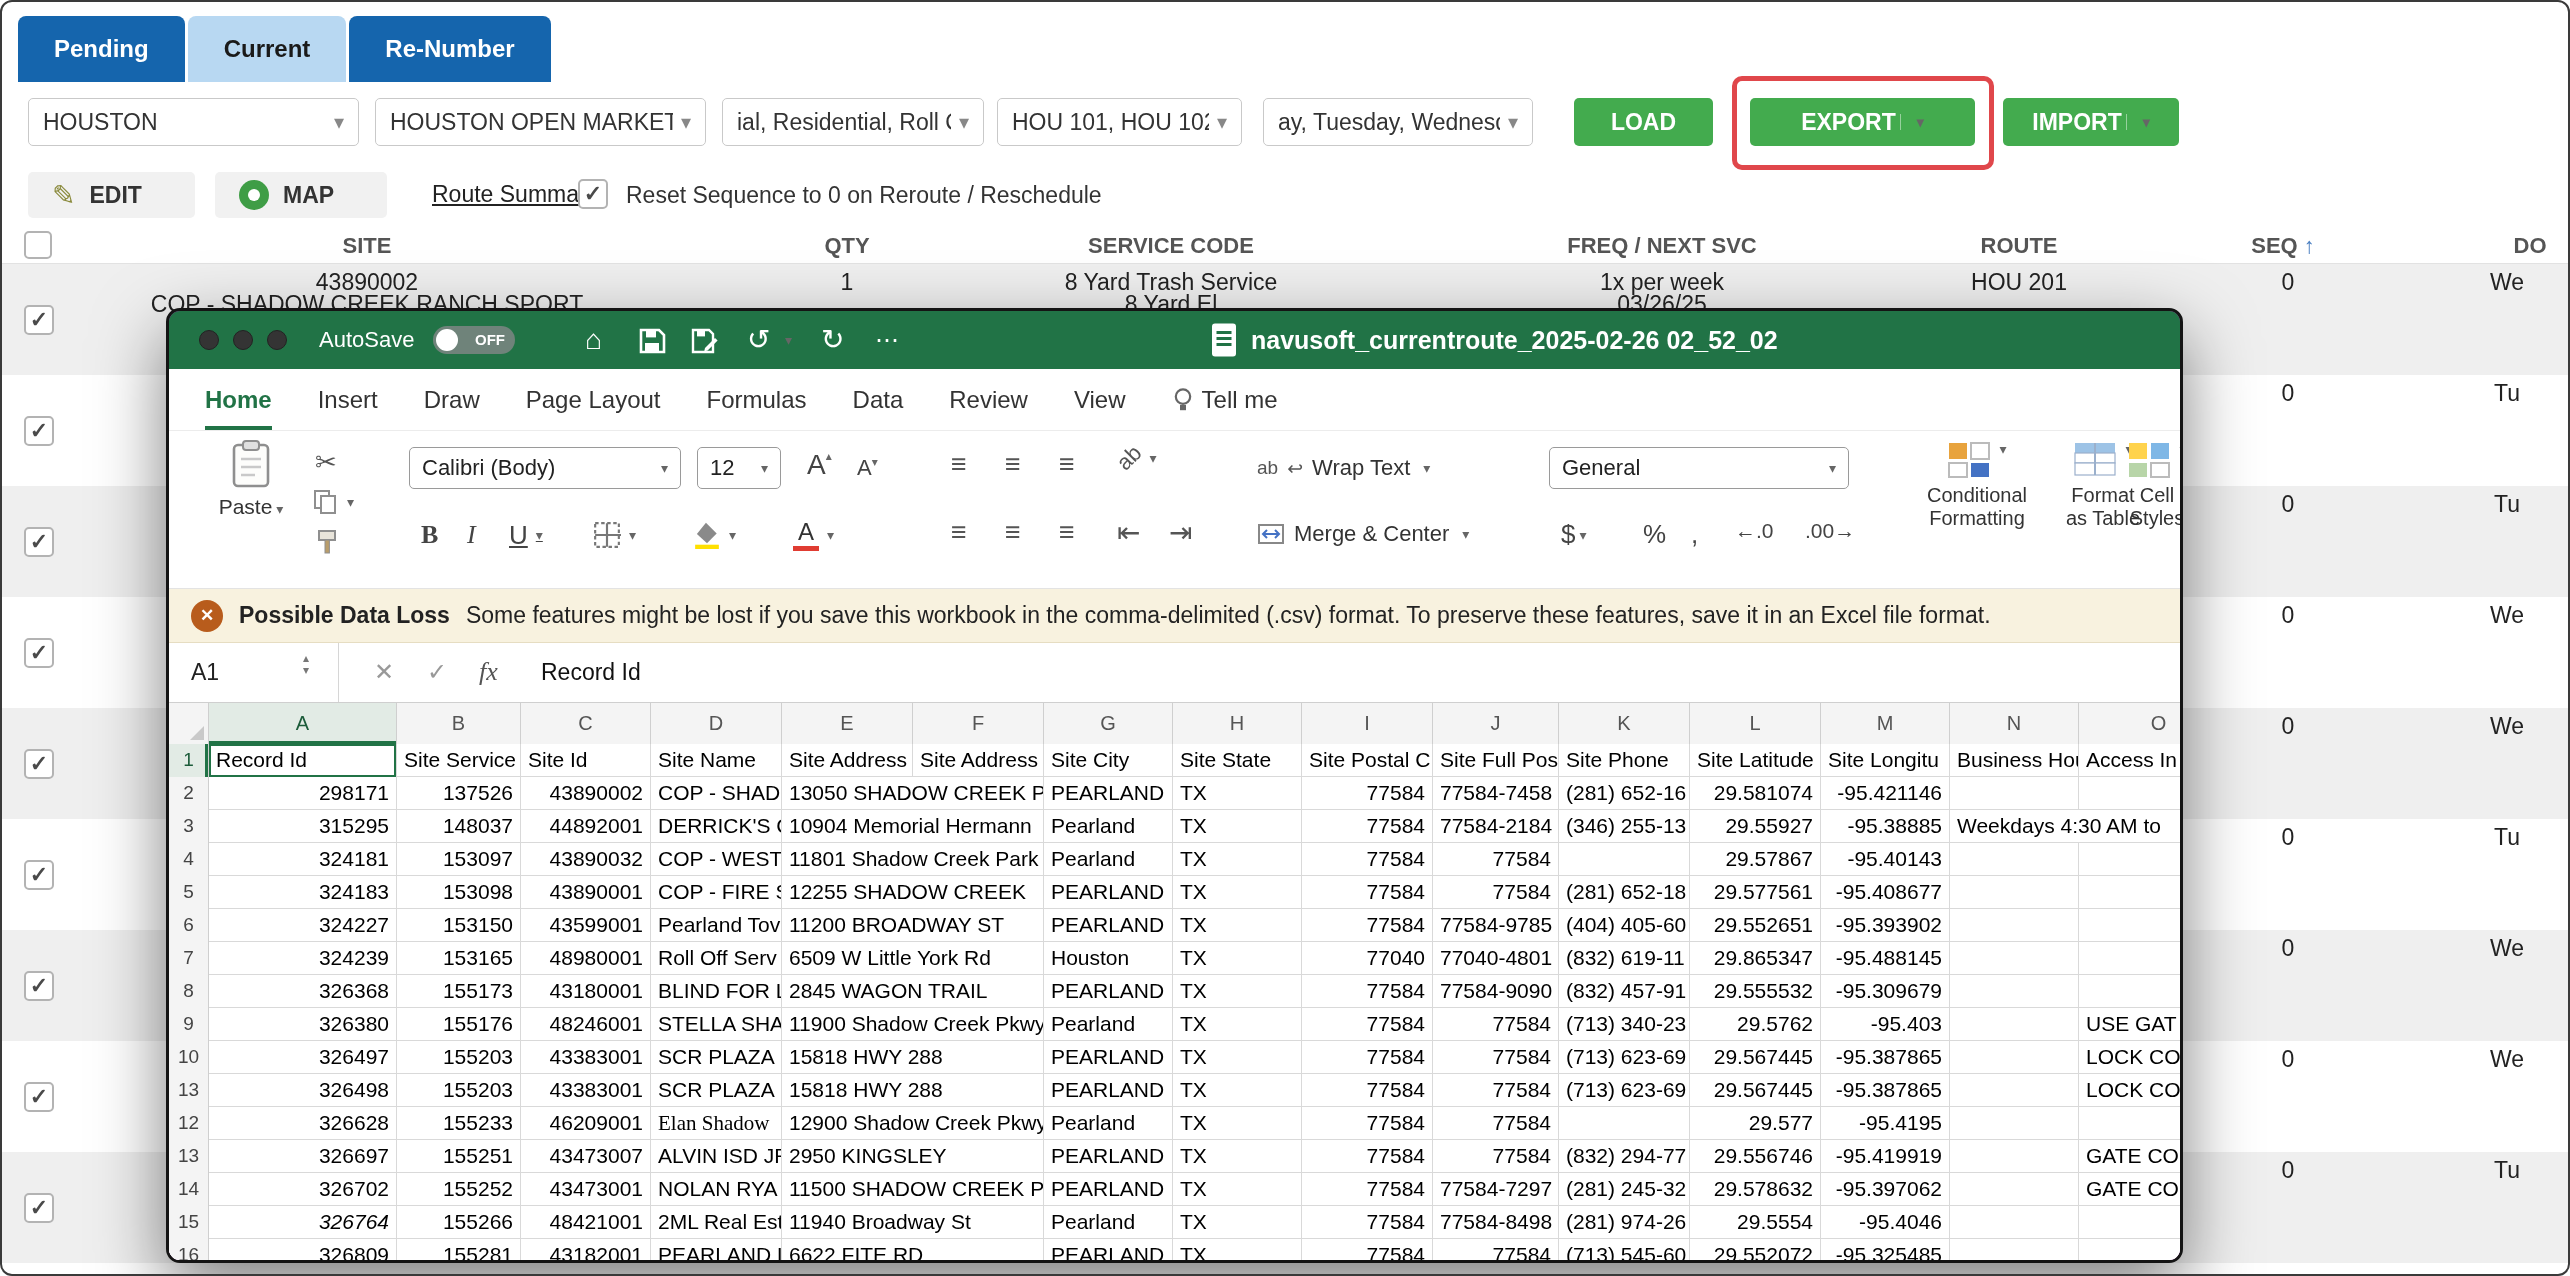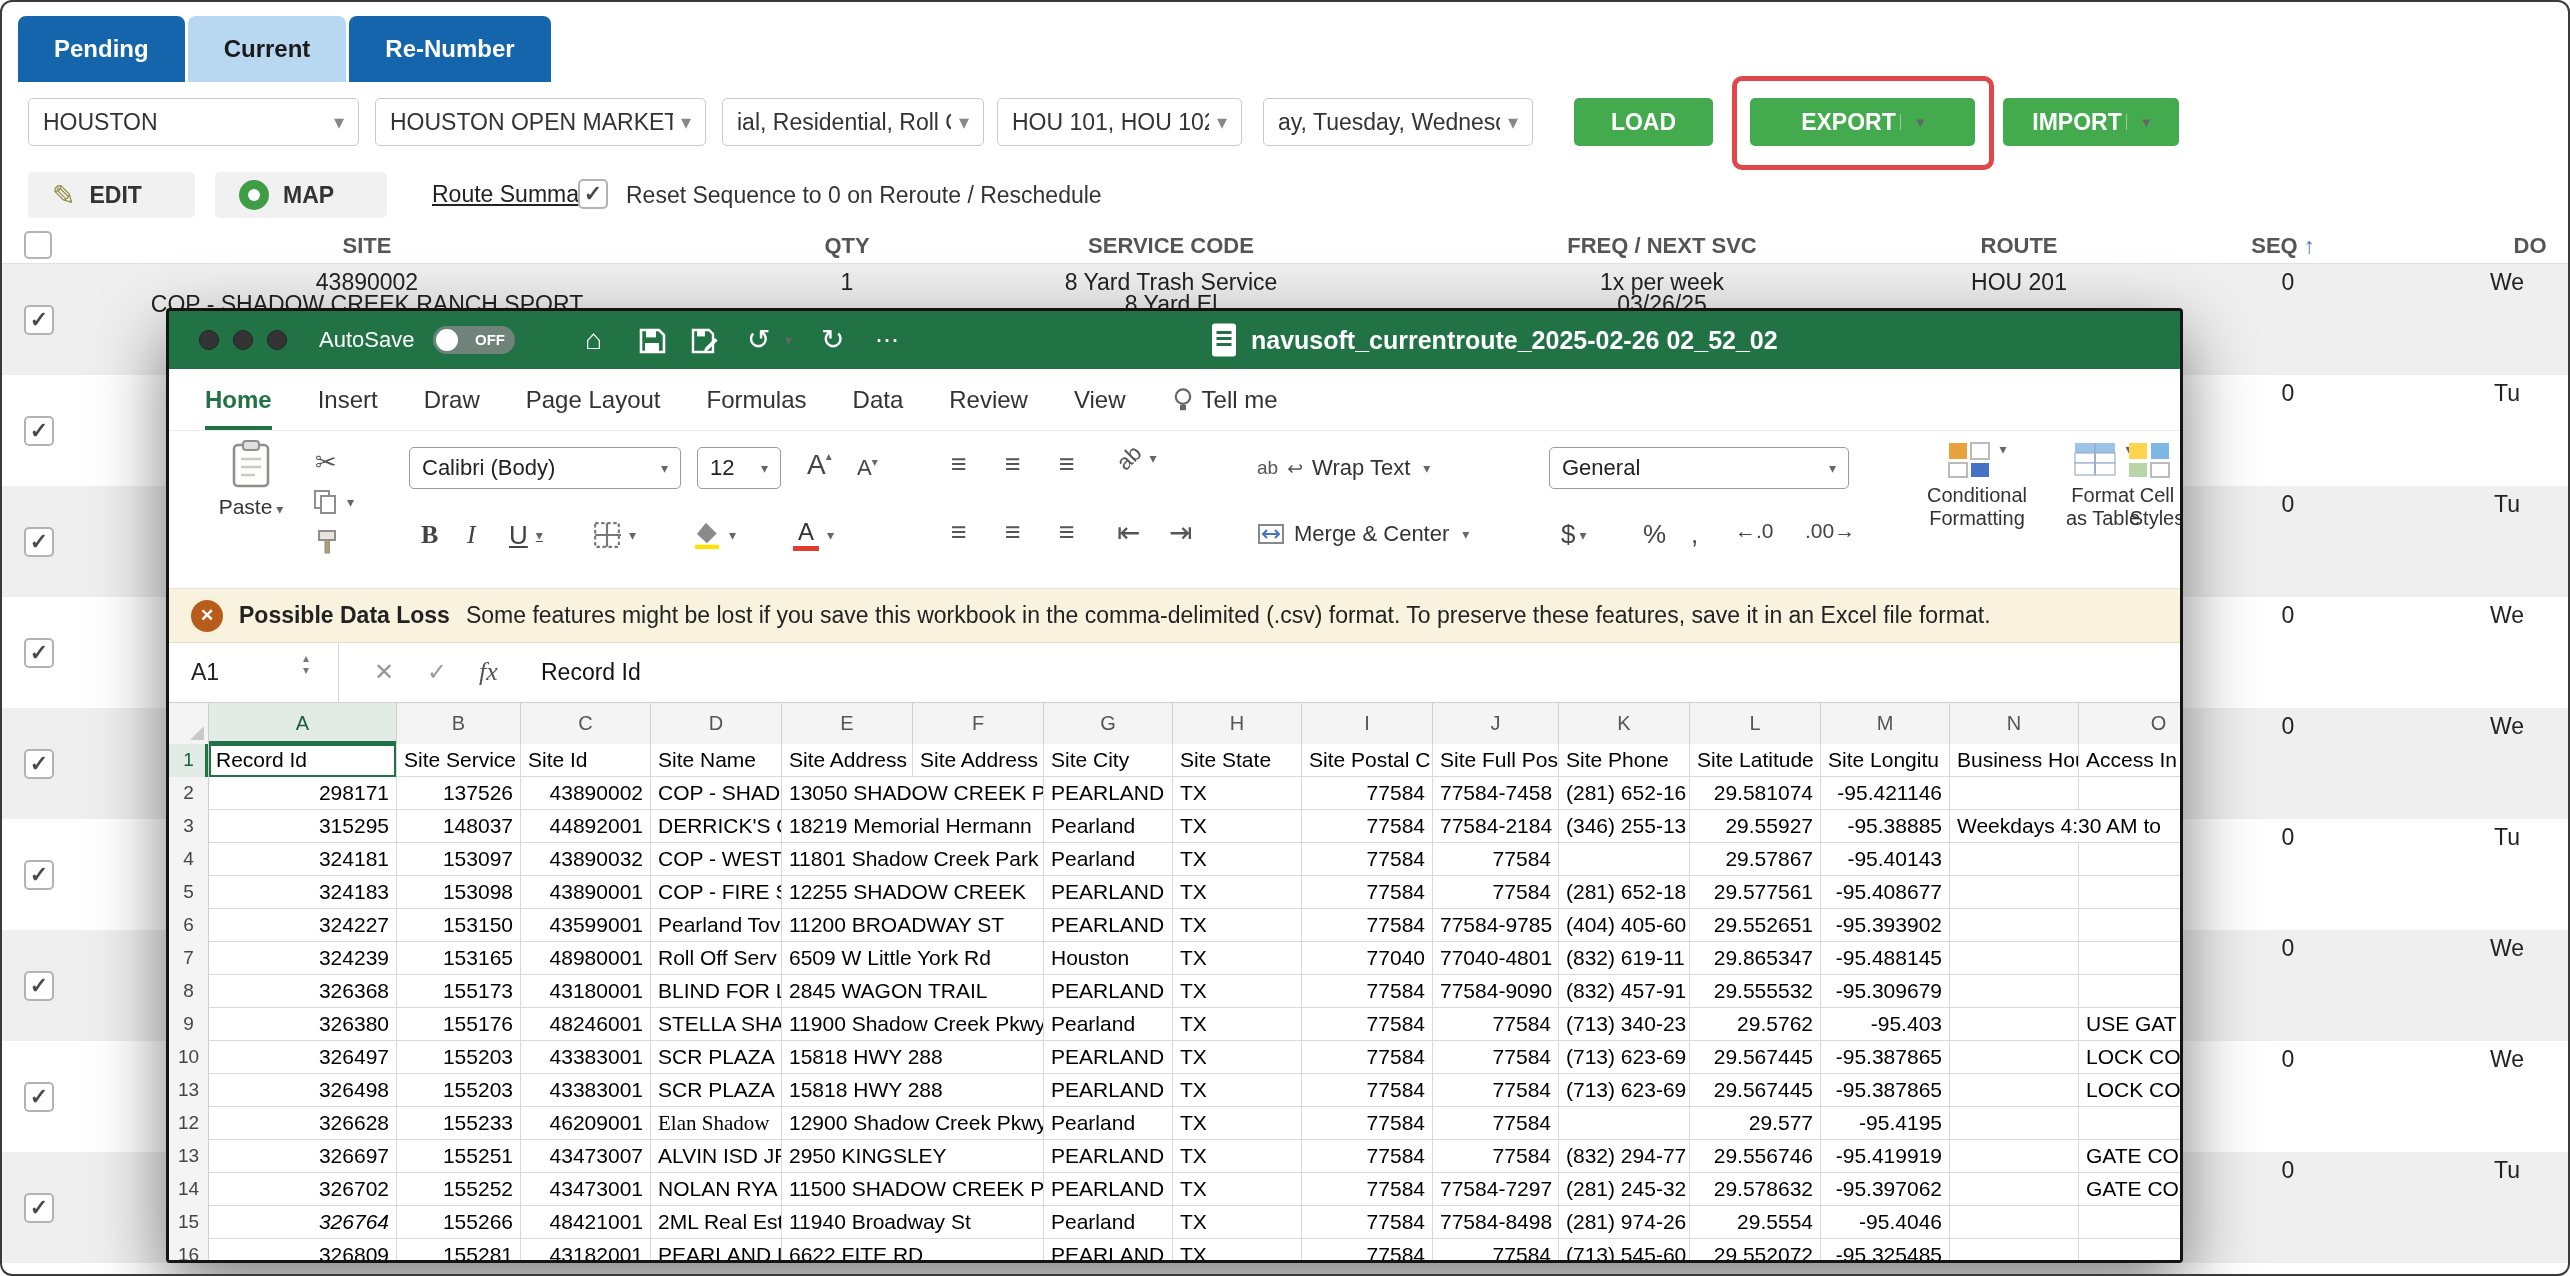--- a/index.html
+++ b/index.html
@@ -53,21 +53,21 @@
 .fr-site-id{position:absolute;left:365px;top:5px;transform:translateX(-50%);font-size:23px;color:#222;}
 .fr-site-name{position:absolute;left:365px;top:27px;transform:translateX(-50%);font-size:23px;color:#222;white-space:nowrap;}
 .fr-qty{position:absolute;left:845px;top:5px;transform:translateX(-50%);font-size:23px;color:#222;}
 .fr-svc1{position:absolute;left:1169px;top:5px;transform:translateX(-50%);font-size:23px;color:#222;white-space:nowrap;}
 .fr-svc2{position:absolute;left:1169px;top:27px;transform:translateX(-50%);font-size:23px;color:#222;white-space:nowrap;}
 .fr-freq{position:absolute;left:1660px;top:5px;transform:translateX(-50%);font-size:23px;color:#222;}
 .fr-next{position:absolute;left:1660px;top:27px;transform:translateX(-50%);font-size:23px;color:#222;}
 .fr-route{position:absolute;left:2017px;top:5px;transform:translateX(-50%);font-size:23px;color:#222;}
 
 
-.xl-window{position:absolute;left:164px;top:306px;width:2017px;height:955px;background:#a21caf;border:3px solid #141414;border-radius:4px;box-shadow:0 26px 70px rgba(0,0,0,.5);z-index:50;overflow:hidden;}
+.xl-window{position:absolute;left:164px;top:306px;width:2017px;height:955px;background:#a21caf;border:3px solid #141414;border-radius:14px;box-shadow:0 26px 70px rgba(0,0,0,.5);z-index:50;overflow:hidden;}
 .xl-title{position:absolute;top:0;left:0;right:0;height:58px;background:#217346;}
 .tl{position:absolute;top:19px;width:20px;height:20px;border-radius:50%;background:#343434;border:1px solid #222;cursor:pointer;}
 .t-red{left:30px;} .t-yel{left:64px;} .t-grn{left:98px;}
 .as-label{position:absolute;left:150px;top:0;line-height:58px;color:#fff;font-size:22px;}
 .as-toggle{position:absolute;left:264px;top:15px;width:82px;height:28px;border-radius:14px;background:#6f837a;cursor:pointer;}
 .as-knob{position:absolute;left:3px;top:3px;width:22px;height:22px;border-radius:50%;background:#fff;}
 .as-state{position:absolute;right:10px;top:0;line-height:28px;font-size:15px;color:#fff;font-weight:bold;}
 .tbi{position:absolute;top:0;line-height:58px;color:#fff;font-size:28px;cursor:pointer;}
 .ti-home{left:416px;}
 .ti-undo{left:578px;}
@@ -581,21 +581,21 @@
             <div class="scell num" style="left: 1652px; width: 129px;">-95.421146</div>
             <div class="scell spill" style="left: 1781px; width: 129px;"></div>
             <div class="scell clip" style="left: 1910px; width: 160px;"></div>
           </div>
           <div class="srow" style="top: 66px;">
             <div class="gut" style="left: 0px; width: 40px;">3</div>
             <div class="scell num" style="left: 40px; width: 188px;">315295</div>
             <div class="scell num" style="left: 228px; width: 124px;">148037</div>
             <div class="scell num" style="left: 352px; width: 130px;">44892001</div>
             <div class="scell clip" style="left: 482px; width: 131px;">DERRICK'S CI</div>
-            <div class="scell spill" style="left: 613px; width: 262px;">18219 Memorial Hermann</div>
+            <div class="scell spill" style="left: 613px; width: 262px;">10904 Memorial Hermann</div>
             <div class="scell txt" style="left: 744px; width: 131px;"></div>
             <div class="scell txt" style="left: 875px; width: 129px;">Pearland</div>
             <div class="scell txt" style="left: 1004px; width: 129px;">TX</div>
             <div class="scell num" style="left: 1133px; width: 131px;">77584</div>
             <div class="scell num" style="left: 1264px; width: 126px;">77584-2184</div>
             <div class="scell clip" style="left: 1390px; width: 131px;">(346) 255-13</div>
             <div class="scell num" style="left: 1521px; width: 131px;">29.55927</div>
             <div class="scell num" style="left: 1652px; width: 129px;">-95.38885</div>
             <div class="scell spill" style="left: 1781px; width: 289px;">Weekdays 4:30 AM to</div>
             <div class="scell clip" style="left: 1910px; width: 160px;"></div>

